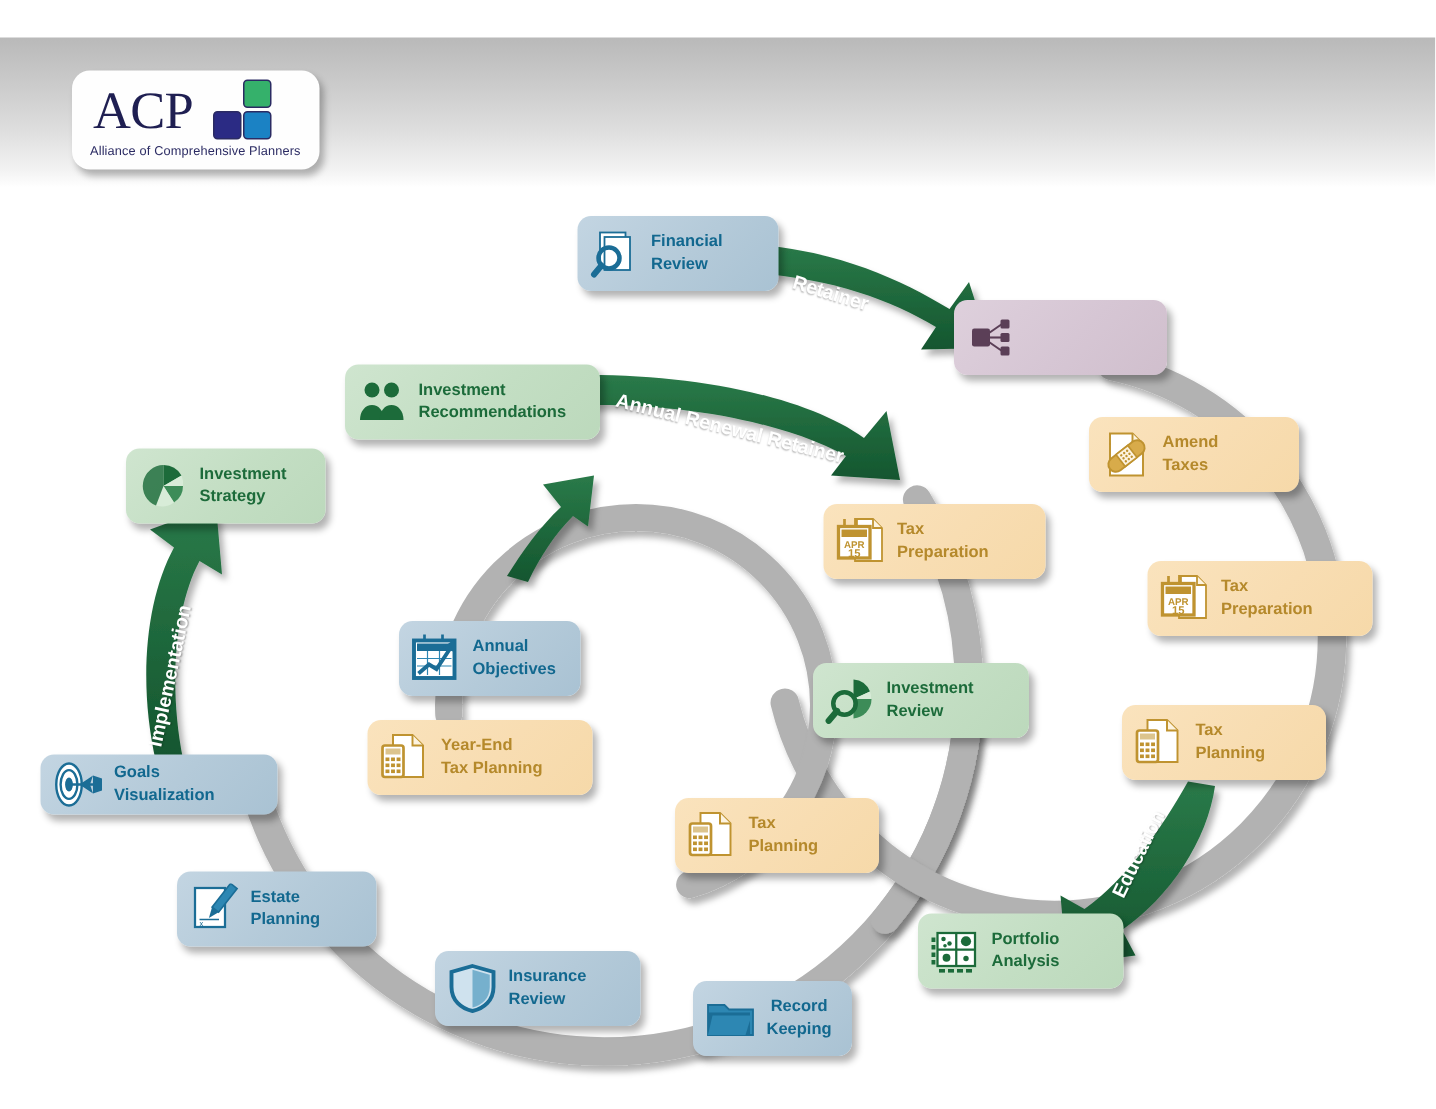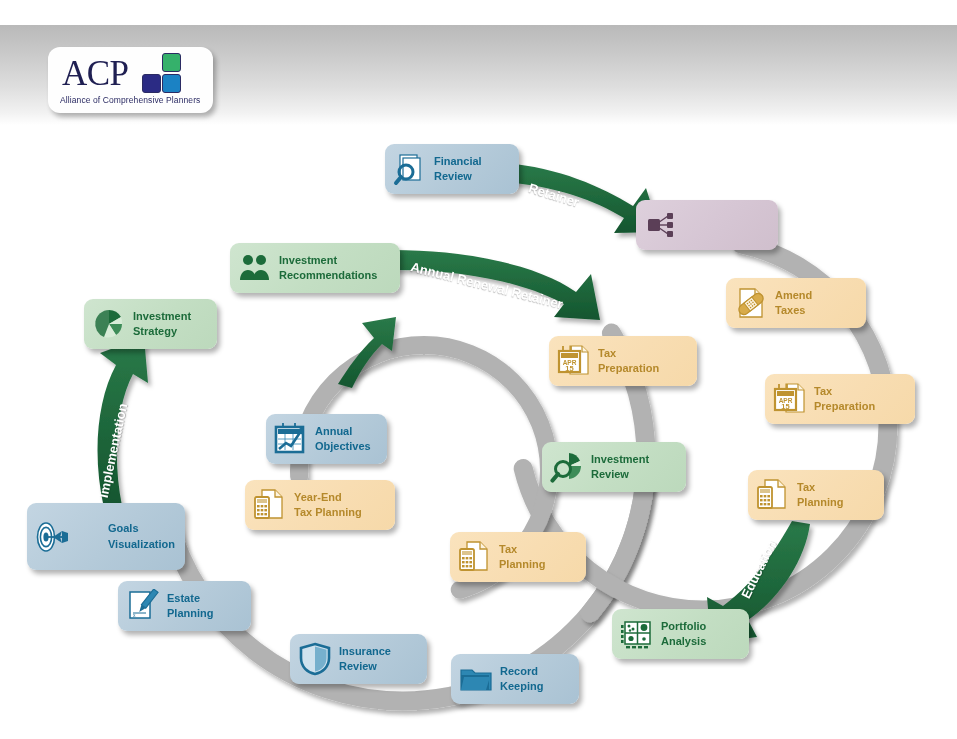--- a/index.html
+++ b/index.html
@@ -305,21 +305,21 @@
               <rect x="7.7" y="21" width="2.6" height="2.4"></rect>
               <rect x="11.4" y="21" width="2.6" height="2.4"></rect>
           <rect x="4" y="25" width="2.6" height="2.4"></rect>
               <rect x="7.7" y="25" width="2.6" height="2.4"></rect>
               <rect x="11.4" y="25" width="2.6" height="2.4"></rect>
         </g>
           </svg></span>
         <span class="lbl">Year-End
 Tax Planning</span>
       </div>
-      <div class="node t-blue" style="left: 27px; top: 503px; width: 158px; height: 67px; justify-content: space-between;">
+      <div class="node t-blue" style="left: 27px; top: 503px; width: 158px; height: 40px;">
         <span class="ico"><svg width="34" height="34" viewBox="0 0 34 34">
             <ellipse cx="11" cy="17" rx="8.5" ry="14" fill="#fff" stroke="#1b6d96" stroke-width="1.6"></ellipse>
         <ellipse cx="11" cy="17" rx="5.6" ry="9.6" fill="#fff" stroke="#1b6d96" stroke-width="1.6"></ellipse>
         <ellipse cx="11" cy="17" rx="2.6" ry="4.6" fill="#1b6d96"></ellipse>
         <line x1="12" y1="17" x2="27" y2="17" stroke="#1b6d96" stroke-width="1.8"></line>
         <polygon points="18,17 27,11 25,17 27,23" fill="#1b6d96"></polygon>
         <polygon points="27,11 33,13 33,21 27,23" fill="#1b6d96"></polygon>
           </svg></span>
         <span class="lbl">Goals
 Visualization</span>
@@ -386,21 +386,21 @@
 Analysis</span>
       </div>
       <div class="node t-blue" style="left: 274px; top: 634px; width: 137px; height: 50px; margin-left: 16px;">
         <span class="ico"><svg width="34" height="34" viewBox="0 0 34 34">
             <path d="M17 2 31 6v10c0 9-6.5 14.5-14 16-7.5-1.5-14-7-14-16V6z" fill="#cfe2ee" stroke="#1b6d96" stroke-width="2.6"></path>
         <path d="M17 4.5 28.5 7.8V16c0 7.6-5.3 12.3-11.5 13.6z" fill="#2d87b3" opacity=".55"></path>
           </svg></span>
         <span class="lbl">Insurance
 Review</span>
       </div>
-      <div class="node t-blue" style="left: 451px; top: 654px; width: 128px; height: 50px;">
+      <div class="node t-blue" style="left: 462px; top: 654px; width: 106px; height: 50px; text-align: center;">
         <span class="ico"><svg width="34" height="34" viewBox="0 0 34 34">
             <path d="M2 8h11l3 3h16v17H2z" fill="#2d87b3" stroke="#1b6d96" stroke-width="1.2"></path>
         <path d="M2 13h28v15H2z" fill="#1b6d96"></path>
         <path d="M5 15h26l-4 13H2z" fill="#2d87b3"></path>
           </svg></span>
         <span class="lbl">Record
 Keeping</span>
       </div>
     </div>
 

